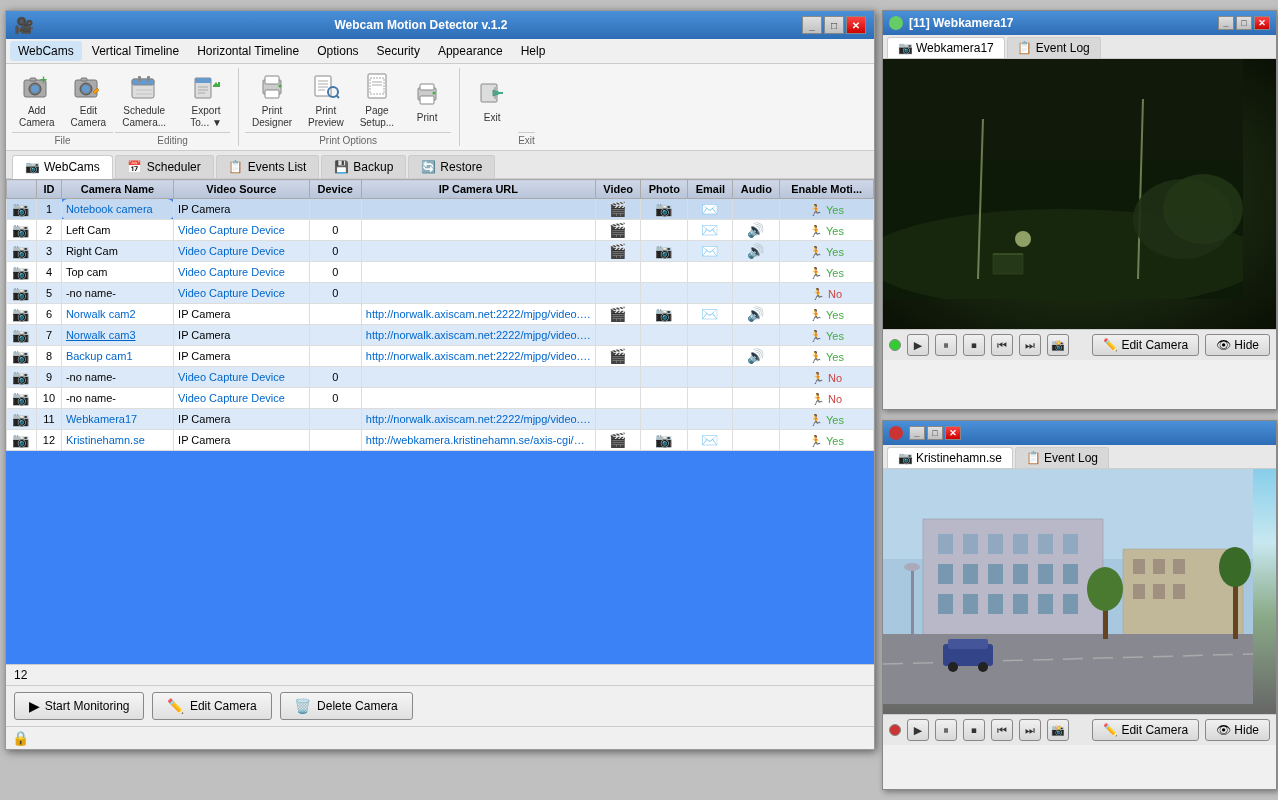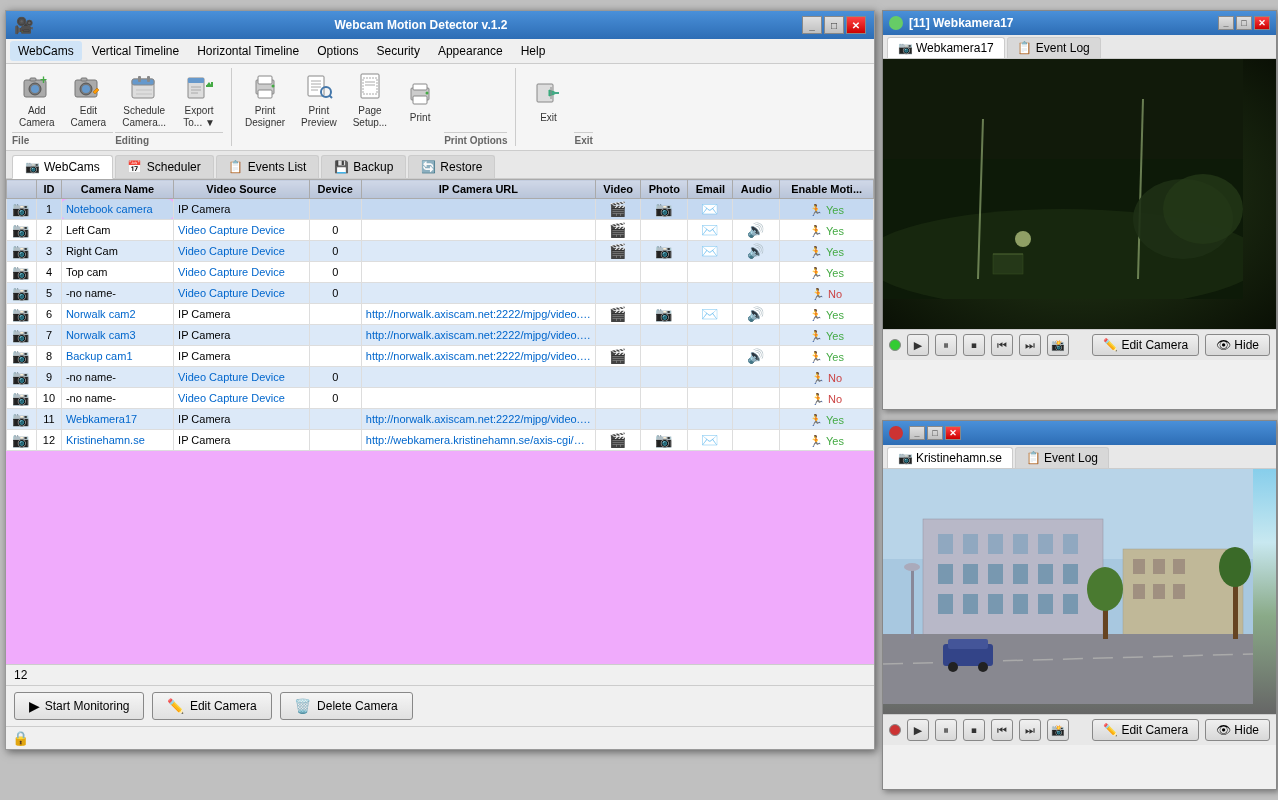--- a/index.html
+++ b/index.html
@@ -80,27 +80,26 @@
       color: #333;
     }
     .toolbar-icon {
       width: 32px; height: 32px;
       margin-bottom: 3px;
       display: flex; align-items: center; justify-content: center;
       font-size: 22px;
     }
     .toolbar-label { font-size: 10px; line-height: 1.2; text-align: center; }
     .toolbar-section-label {
-      text-align: left;
+      text-align: center;
       font-size: 10px;
       color: #666;
       border-top: 1px solid #ccc;
       padding-top: 2px;
       margin-top: auto;
-      font-weight: bold;
     }
 
     
     .tab-bar {
       background: #e8e8e8;
       border-bottom: 1px solid #ccc;
       display: flex;
       padding: 4px 6px 0;
       gap: 2px;
     }
@@ -114,21 +113,21 @@
       display: flex; align-items: center; gap: 4px;
       font-size: 11px;
     }
     .tab.active { background: white; border-bottom: 1px solid white; margin-bottom: -1px; }
     .tab-icon { font-size: 12px; }
 
     
     .table-container {
       flex: 1;
       overflow-y: auto;
-      background: #f0abfc;
+      background: #3b82f6;
     }
     table {
       width: 100%;
       border-collapse: collapse;
     }
     thead th {
       background: linear-gradient(to bottom, #d0d8e8, #b8c4d8);
       border: 1px solid #aaa;
       padding: 3px 4px;
       font-size: 11px;
@@ -389,21 +388,21 @@
                 <path d="M20 20 l4 -4 l2 2 l-4 4 z" fill="#f90" stroke="#a60" stroke-width="0.5"></path>
               </svg>
             </div>
             <span class="toolbar-label">Edit<br>Camera</span>
           </div>
         </div>
         <div class="toolbar-section-label">File</div>
       </div>
 
       <div style="display:flex; flex-direction:column; border-right:1px solid #ccc; padding-right:8px; margin-right:4px;">
-        <div style="display:flex; gap:2px;">
+        <div style="display:flex; gap:9px;">
           <div class="toolbar-btn">
             <div class="toolbar-icon">
               <svg width="30" height="30" viewBox="0 0 30 30">
                 <rect x="3" y="7" width="22" height="19" rx="2" fill="#ddd" stroke="#888" stroke-width="1"></rect>
                 <rect x="3" y="7" width="22" height="6" rx="2" fill="#6699cc" stroke="#888" stroke-width="1"></rect>
                 <rect x="9" y="4" width="3" height="6" rx="1" fill="#888"></rect>
                 <rect x="18" y="4" width="3" height="6" rx="1" fill="#888"></rect>
                 <line x1="7" y1="18" x2="23" y2="18" stroke="#aaa" stroke-width="0.5"></line>
                 <line x1="7" y1="22" x2="23" y2="22" stroke="#aaa" stroke-width="0.5"></line>
               </svg>
@@ -421,21 +420,21 @@
                 <path d="M22 14 l6 0 l0 -4 l0 4" stroke="#4a4" stroke-width="2" fill="none"></path>
                 <path d="M22 14 l3 -4 l3 4" fill="#4a4"></path>
               </svg>
             </div>
             <span class="toolbar-label">Export<br>To... ▼</span>
           </div>
         </div>
         <div class="toolbar-section-label">Editing</div>
       </div>
 
-      <div style="display:flex; flex-direction:row; border-right:1px solid #ccc; padding-right:8px; margin-right:4px;">
+      <div style="display:flex; flex-direction:column; border-right:1px solid #ccc; padding-right:8px; margin-right:4px;">
         <div style="display:flex; gap:2px;">
           <div class="toolbar-btn">
             <div class="toolbar-icon">
               <svg width="30" height="30" viewBox="0 0 30 30">
                 <rect x="6" y="8" width="18" height="14" rx="1" fill="#ccc" stroke="#888"></rect>
                 <rect x="8" y="4" width="14" height="8" rx="1" fill="white" stroke="#888"></rect>
                 <rect x="8" y="18" width="14" height="8" rx="1" fill="white" stroke="#888"></rect>
                 <circle cx="23" cy="14" r="1.5" fill="#4a4"></circle>
               </svg>
             </div>
@@ -615,21 +614,21 @@
                 <td style="max-width: 200px; overflow: hidden; text-overflow: ellipsis; color: rgb(0, 102, 204);">http://norwalk.axiscam.net:2222/mjpg/video.mjpg?c...</td>
                 <td class="td-icon"><span style="color:#c44;font-size:14px;">🎬</span></td>
                 <td class="td-icon"><span style="font-size:14px;">📷</span></td>
                 <td class="td-icon"><span style="color:#c44;font-size:14px;">✉️</span></td>
                 <td class="td-icon"><span style="color:#c44;font-size:14px;">🔊</span></td>
                 <td class="td-icon"><span style="color:#4a4;font-size:11px;">🏃 Yes</span></td>
               </tr>
               <tr class="row-blue">
                 <td class="td-icon"><span style="font-size:14px;">📷</span></td>
                 <td class="td-num">7</td>
-                <td style="color: rgb(0, 102, 204);">Norwalk cam3</td>
+                <td style="color: rgb(0, 102, 204); text-decoration: underline;">Norwalk cam3</td>
                 <td>IP Camera</td>
                 <td class="td-num"></td>
                 <td style="max-width: 200px; overflow: hidden; text-overflow: ellipsis; color: rgb(0, 102, 204);">http://norwalk.axiscam.net:2222/mjpg/video.mjpg?c...</td>
                 <td class="td-icon"></td>
                 <td class="td-icon"></td>
                 <td class="td-icon"></td>
                 <td class="td-icon"></td>
                 <td class="td-icon"><span style="color:#4a4;font-size:11px;">🏃 Yes</span></td>
               </tr>
               <tr class="row-even">

